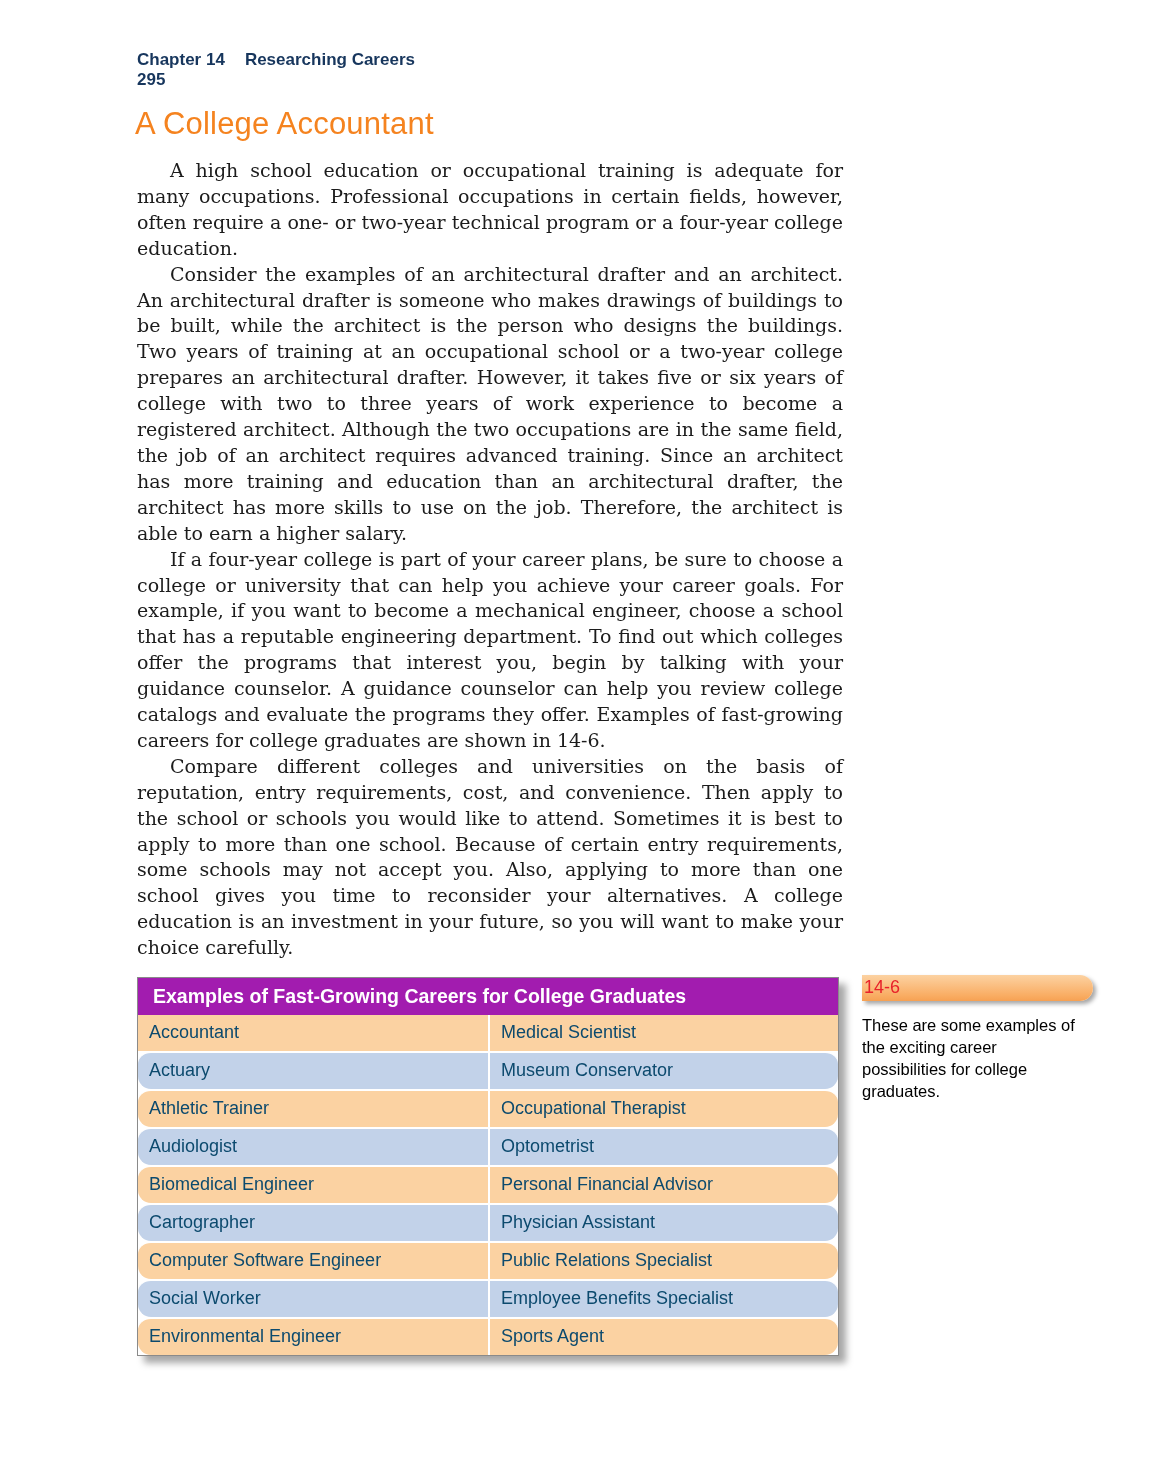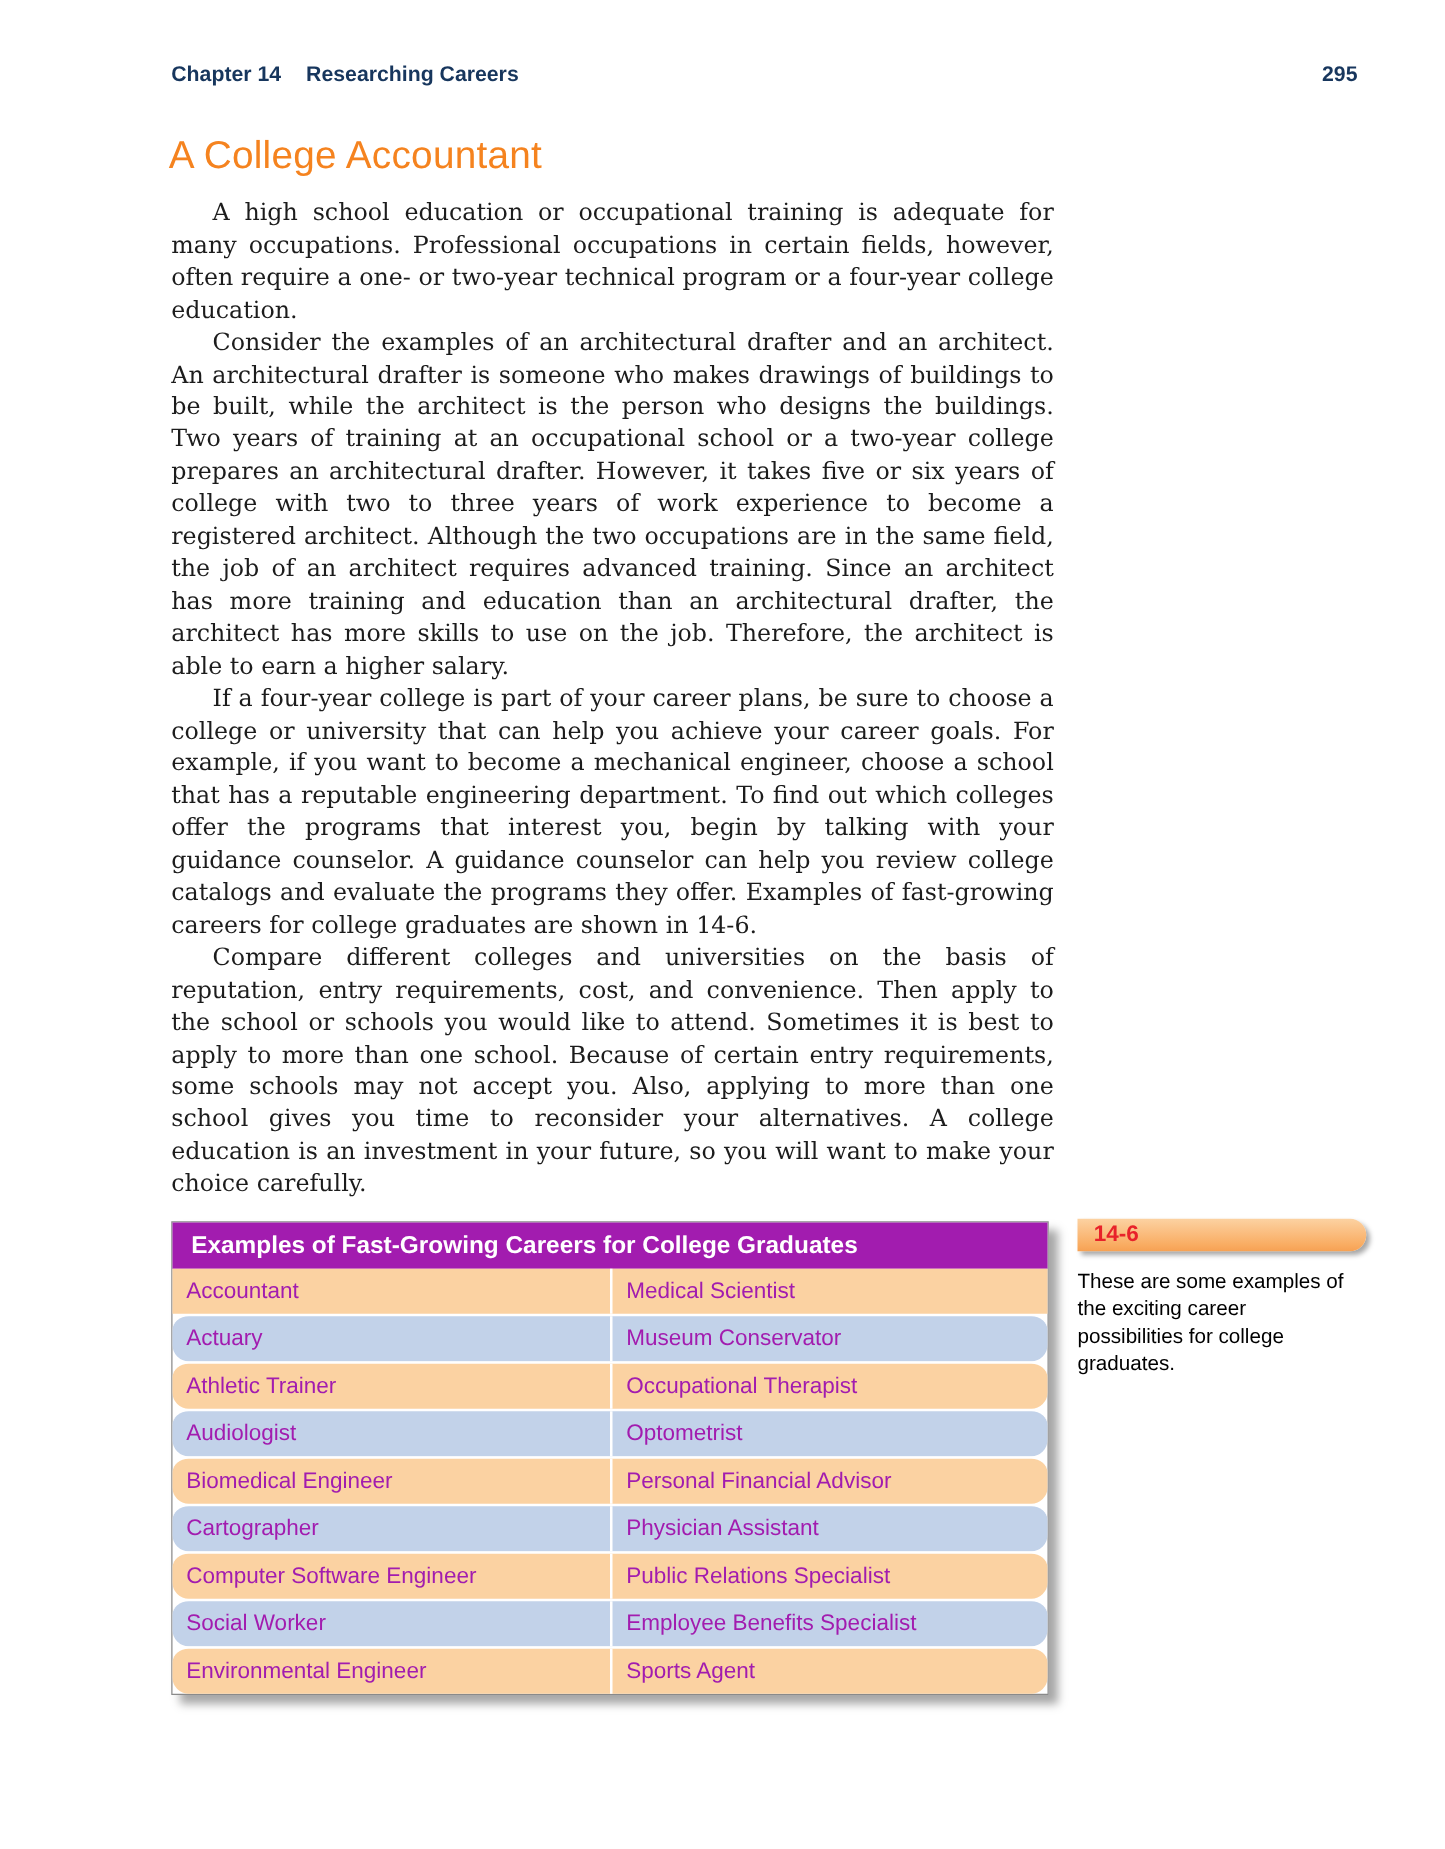--- a/index.html
+++ b/index.html
@@ -7,21 +7,21 @@
   .page {
     position:relative;
     width:1156px; height:1479px;
     background:#ffffff;
     font-family:"Liberation Sans", sans-serif;
     overflow:hidden;
   }
   .running-head {
     position:absolute; top:50px; left:137px; right:70px;
     display:flex; justify-content:space-between; align-items:baseline;
-    font-weight:bold; font-size:17px; color:#17365D;
+    font-weight:bold; font-size:17px; color:#17365D;flex-direction:column;
   }
   .rh-left { display:flex; gap:20px; }
   .page-title {
     position:absolute; top:106px; left:135px;
     font-size:31px; font-weight:500; color:#F5831F; letter-spacing:0.2px;
   }
   .body-copy {
     position:absolute; top:158px; left:137px; width:706px;
     font-family:"DejaVu Serif","Liberation Serif",serif;
     font-size:19px; line-height:25.9px; color:#1c1c1c;
@@ -36,36 +36,36 @@
   }
   .table-title {
     background:#a21caf; color:#ffffff;
     font-weight:bold; font-size:19.5px;
     padding:7px 6px 7px 15px;
   }
   .t-row { display:flex; }
   .t-row + .t-row { border-top:2px solid #ffffff;border-radius:13px; }
   .t-cell {
     width:50%;
-    font-size:18px; color:#a21caf;
+    font-size:18px; color:#0c4a6e;
     padding:7px 8px 8px 11px;
   }
   .t-cell + .t-cell { border-left:2px solid #ffffff; }
   .row-peach { background:#FBD2A2; }
   .row-blue  { background:#C2D2E9; }
   .sidebar { position:absolute; top:975px; left:862px; width:233px; }
   .fig-label-bar {
     position:relative; height:26px; width:231px;
     background:linear-gradient(180deg,#FCD2A2 0%,#F9AC62 80%,#F6A153 100%);
     border-radius:0 13px 13px 0;
     box-shadow:3px 3px 4px rgba(0,0,0,0.35);
   }
   .fig-label {
-    position:absolute; left:13px; top:2px;
-    color:#E8222A; font-weight:bold; font-size:18px;
+    position:absolute; left:2px; top:2px;
+    color:#E8222A; font-weight:normal; font-size:18px;
   }
   .fig-caption {
     margin-top:13px; width:215px;
     font-size:16.5px; line-height:22px; color:#000000;
   }
 </style>
 </head>
 <body>
 
 <div class="page">

